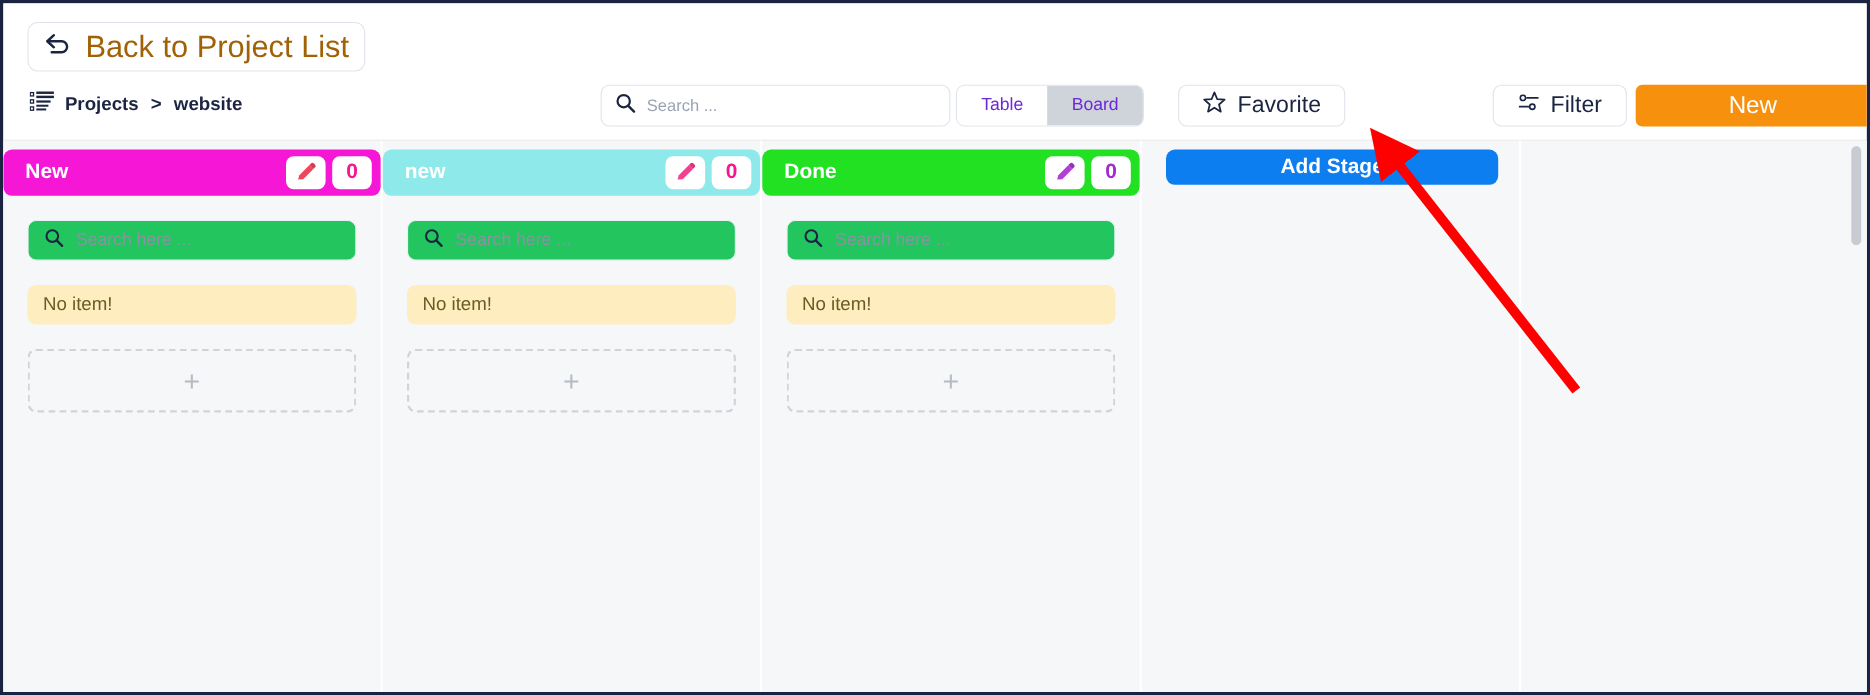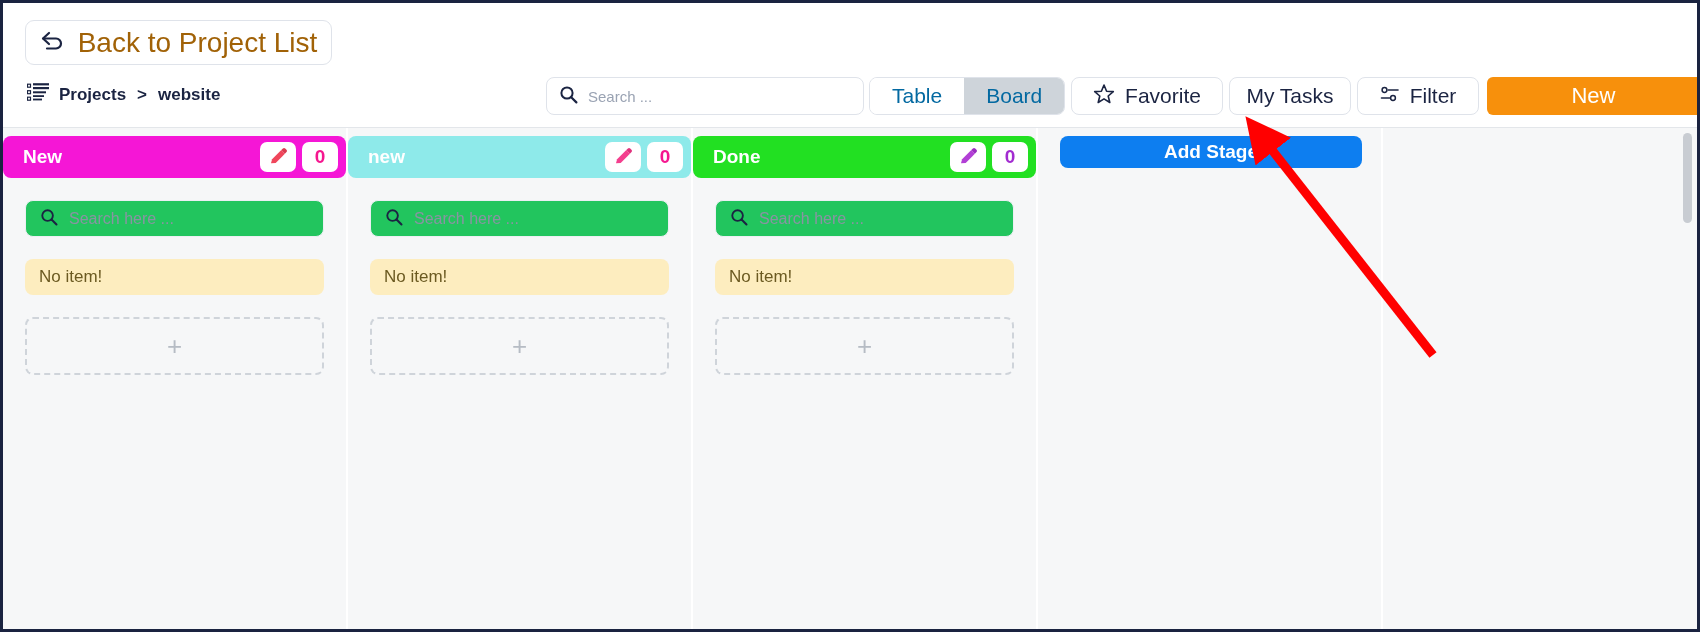--- a/index.html
+++ b/index.html
@@ -81,22 +81,22 @@
     left: 866px; top: 74px;
     height: 38px;
     display: flex;
     border: 1px solid #dfe3ea;
     border-radius: 8px;
     overflow: hidden;
     background: #ffffff;
   }
   .seg .seg-btn {
     display: flex; align-items: center; justify-content: center;
-    font-size: 21px;
-    color: #0369a1;
+    font-size: 16px;
+    color: #6d28d9;
     padding: 0 22px;
     cursor: pointer;
     background: #ffffff;
   }
   .seg .seg-btn.active { background: #ced4da; }
 
   .tb-btn {
     position: absolute;
     top: 74px; height: 38px;
     border: 1px solid #dfe3ea;
@@ -326,23 +326,20 @@
 
     <div class="tb-btn" id="fav-btn">
       <span>
         <svg width="22" height="22" viewBox="0 0 22 22">
           <polygon points="11,2 13.6,8.2 20.3,8.6 15.2,13 16.8,19.5 11,15.9 5.2,19.5 6.8,13 1.7,8.6 8.4,8.2" fill="none" stroke="#1b2442" stroke-width="1.6" stroke-linejoin="round"></polygon>
         </svg>
       </span>
       <span>Favorite</span>
     </div>
 
-    <div class="tb-btn" id="mytasks-btn">
-      <span>My Tasks</span>
-    </div>
 
     <div class="tb-btn" id="filter-btn">
       <span>
         <svg width="20" height="18" viewBox="0 0 20 18">
           <circle cx="4.5" cy="5" r="2.4" fill="none" stroke="#1b2442" stroke-width="1.5"></circle>
           <line x1="8.2" y1="5" x2="18" y2="5" stroke="#1b2442" stroke-width="1.6" stroke-linecap="round"></line>
           <circle cx="13" cy="13" r="2.4" fill="none" stroke="#1b2442" stroke-width="1.5"></circle>
           <line x1="1.5" y1="13" x2="9.6" y2="13" stroke="#1b2442" stroke-width="1.6" stroke-linecap="round"></line>
         </svg>
       </span>

